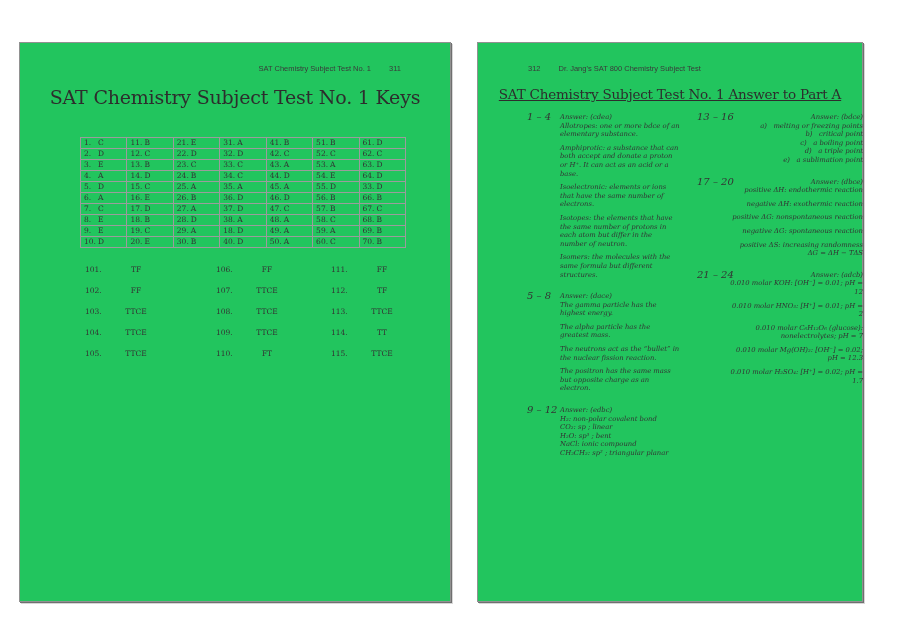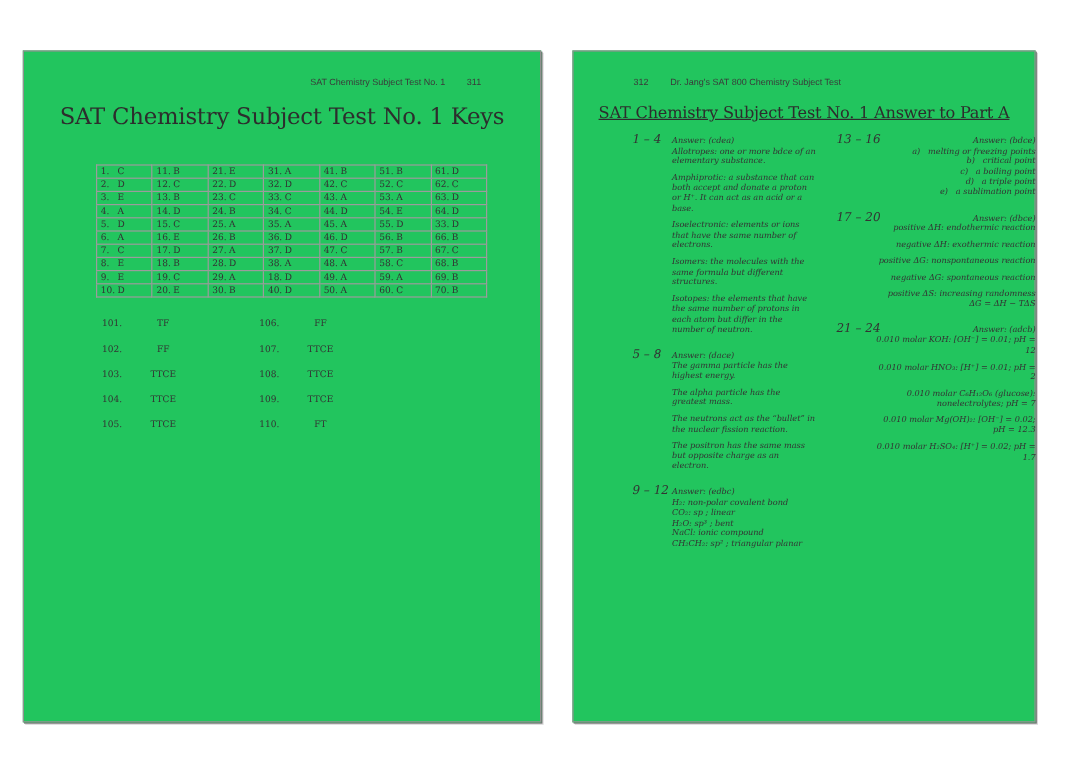--- a/index.html
+++ b/index.html
@@ -200,38 +200,45 @@
       <div class="tf-row"><span class="tf-num">104.</span><span class="tf-ans">TTCE</span></div>
       <div class="tf-row"><span class="tf-num">105.</span><span class="tf-ans">TTCE</span></div>
     </div>
   <div class="tf-col tf-col-1">
       <div class="tf-row"><span class="tf-num">106.</span><span class="tf-ans">FF</span></div>
       <div class="tf-row"><span class="tf-num">107.</span><span class="tf-ans">TTCE</span></div>
       <div class="tf-row"><span class="tf-num">108.</span><span class="tf-ans">TTCE</span></div>
       <div class="tf-row"><span class="tf-num">109.</span><span class="tf-ans">TTCE</span></div>
       <div class="tf-row"><span class="tf-num">110.</span><span class="tf-ans">FT</span></div>
     </div>
+  <div class="tf-col tf-col-2">
+      <div class="tf-row"><span class="tf-num">111.</span><span class="tf-ans">FF</span></div>
+      <div class="tf-row"><span class="tf-num">112.</span><span class="tf-ans">TF</span></div>
+      <div class="tf-row"><span class="tf-num">113.</span><span class="tf-ans">TTCE</span></div>
+      <div class="tf-row"><span class="tf-num">114.</span><span class="tf-ans">TT</span></div>
+      <div class="tf-row"><span class="tf-num">115.</span><span class="tf-ans">TTCE</span></div>
+    </div>
 </div>
 
 <div class="page page-right">
   <div class="running-header rh-right">
     <span>312</span><span class="rh-gap"></span><span>Dr. Jang's SAT 800 Chemistry Subject Test</span>
   </div>
   <div class="page-title part-a">SAT Chemistry Subject Test No. 1 Answer to Part A</div>
 
   <div class="rp-col rp-col-0">
       <div class="qa-block">
         <div class="qa-range">1 – 4</div>
         <div class="qa-content">
           <p class="qa-para">Answer: (cdea)
 Allotropes: one or more bdce of an elementary substance.</p>
           <p class="qa-para">Amphiprotic: a substance that can both accept and donate a proton or H⁺. It can act as an acid or a base.</p>
           <p class="qa-para">Isoelectronic: elements or ions that have the same number of electrons.</p>
+          <p class="qa-para">Isotopes: the elements that have the same number of protons in each atom but differ in the number of neutron.</p>
           <p class="qa-para">Isomers: the molecules with the same formula but different structures.</p>
-          <p class="qa-para">Isotopes: the elements that have the same number of protons in each atom but differ in the number of neutron.</p>
         </div>
       </div>
       <div class="qa-block">
         <div class="qa-range">5 – 8</div>
         <div class="qa-content">
           <p class="qa-para">Answer: (dace)
 The gamma particle has the highest energy.</p>
           <p class="qa-para">The alpha particle has the greatest mass.</p>
           <p class="qa-para">The neutrons act as the “bullet” in the nuclear fission reaction.</p>
           <p class="qa-para">The positron has the same mass but opposite charge as an electron.</p>

